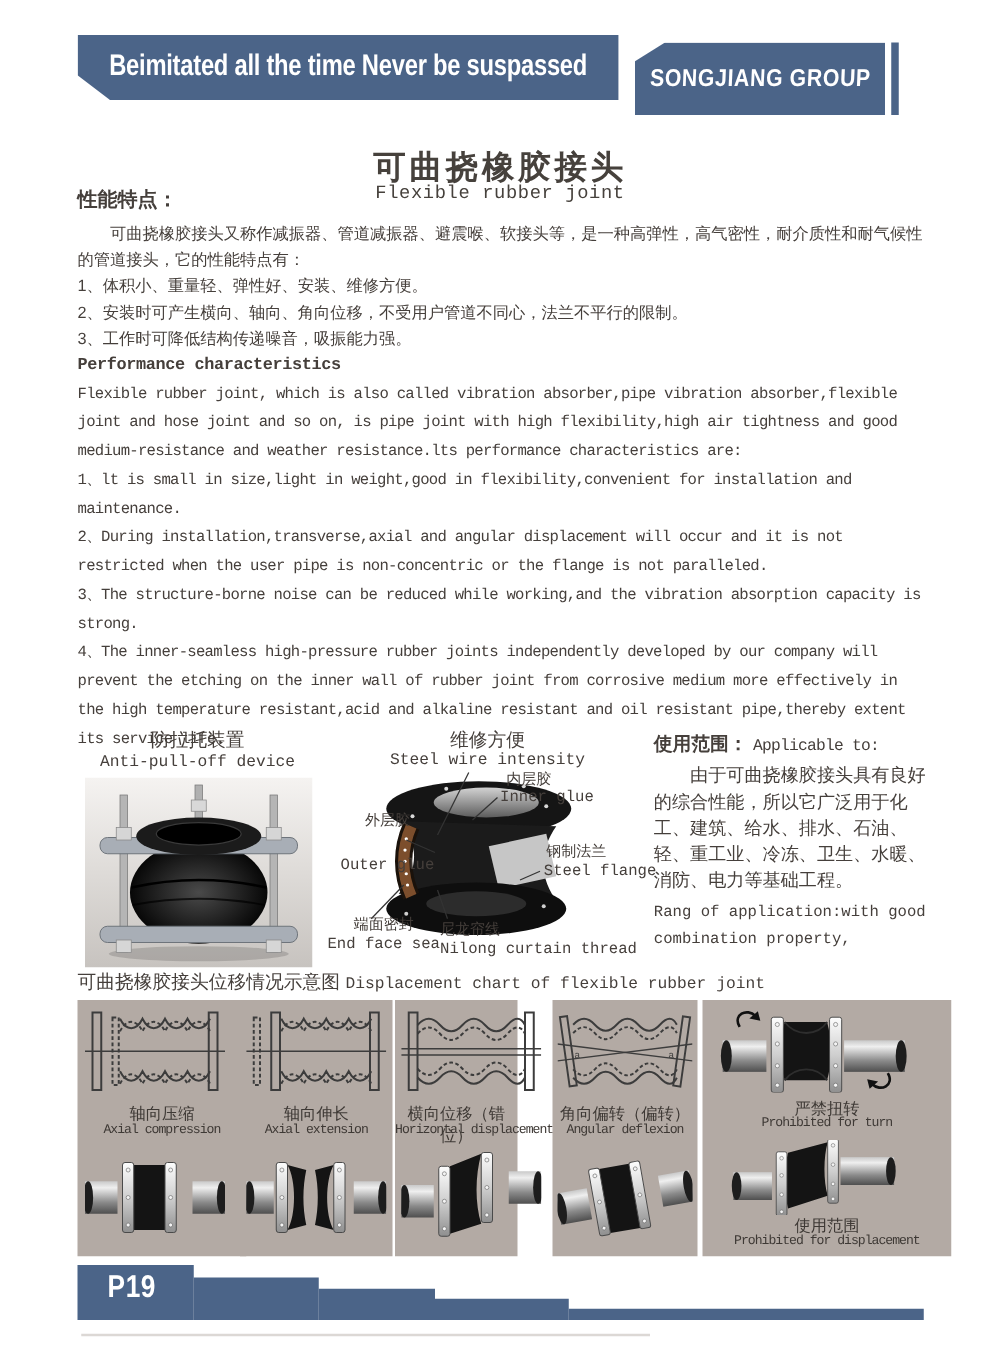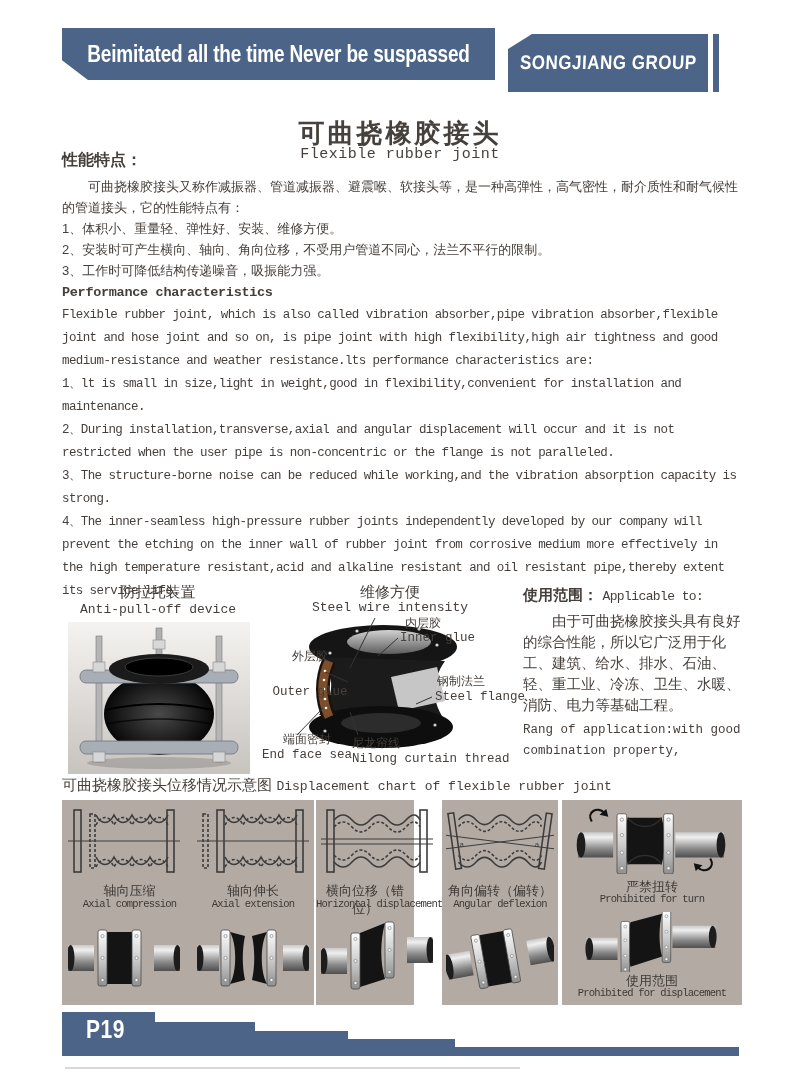--- a/index.html
+++ b/index.html
@@ -335,21 +335,21 @@
         <circle cx="34.5" cy="18" r="1.6" fill="#f4f4f4" stroke="#666" stroke-width="0.5"></circle>
           <circle cx="34.5" cy="40" r="1.6" fill="#f4f4f4" stroke="#666" stroke-width="0.5"></circle>
           <circle cx="34.5" cy="62" r="1.6" fill="#f4f4f4" stroke="#666" stroke-width="0.5"></circle>
         <circle cx="68.5" cy="18" r="1.6" fill="#f4f4f4" stroke="#666" stroke-width="0.5"></circle>
           <circle cx="68.5" cy="40" r="1.6" fill="#f4f4f4" stroke="#666" stroke-width="0.5"></circle>
           <circle cx="68.5" cy="62" r="1.6" fill="#f4f4f4" stroke="#666" stroke-width="0.5"></circle>
       </g>
     </svg>
   </div>
 
-  <div class="abs panel" style="left:562px;top:800px;width:180px;height:205px;">
+  <div class="abs panel" style="left:562px;top:800px;width:199px;height:205px;">
     <svg class="abs" style="left:14px;top:6px;" width="150" height="68" viewBox="0 0 150 70">
       <rect x="0" y="27" width="36" height="26" fill="url(#gP)"></rect>
         <ellipse cx="3" cy="40" rx="4.5" ry="13" fill="#1d1d1d"></ellipse>
       <path d="M51,12 C47,26 47,46 51,60 L86,60 C90,46 90,26 86,12 Z" fill="#141414"></path>
       <path d="M51,12 C60,24 78,24 86,12 M51,60 C60,48 78,48 86,60" stroke="#2e2e2e" stroke-width="1.5" fill="none"></path>
       <rect x="40" y="8" width="10" height="62" rx="2" fill="url(#gF)" stroke="#4a4a4a" stroke-width="0.8"></rect>
       <rect x="88" y="8" width="10" height="62" rx="2" fill="url(#gF)" stroke="#4a4a4a" stroke-width="0.8"></rect>
       <rect x="100" y="27" width="50" height="26" fill="url(#gP)"></rect>
         <ellipse cx="147" cy="40" rx="4.5" ry="13" fill="#1d1d1d"></ellipse>
       <circle cx="45" cy="14" r="1.7" fill="#f4f4f4" stroke="#666" stroke-width="0.5"></circle>

